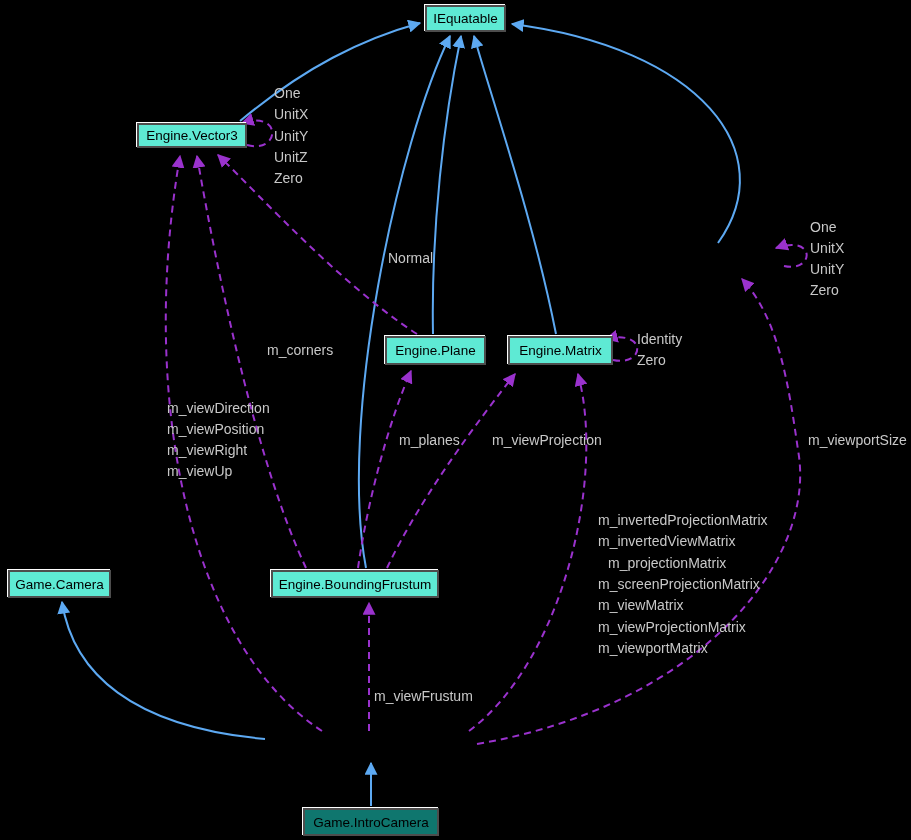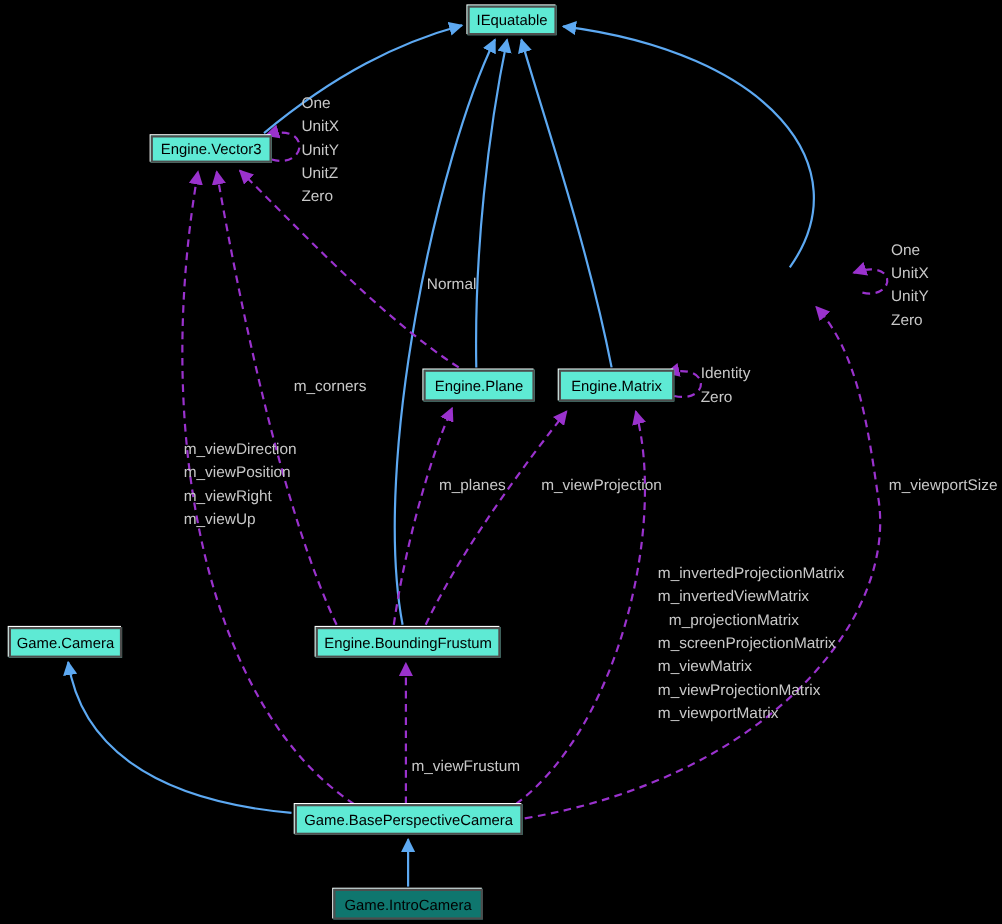--- a/index.html
+++ b/index.html
@@ -75,22 +75,21 @@
       <path d="M 477,744 C 700,706 818,560 798,450 C 788,380 778,318 742,279" marker-end="url(#arrowP)"></path>
       <path d="M 369,731 L 369,603" marker-end="url(#arrowP)"></path>
     </g>
   </svg>
 
   <div class="node" style="left:425px; top:5px;  width:81px;  height:27px;">IEquatable</div>
   <div class="node" style="left:137px; top:123px; width:110px; height:25px;">Engine.Vector3</div>
   <div class="node" style="left:385px; top:336px; width:101px; height:29px;">Engine.Plane</div>
   <div class="node" style="left:508px; top:336px; width:105px; height:29px;">Engine.Matrix</div>
   <div class="node" style="left:8px;   top:570px; width:103px; height:28px;">Game.Camera</div>
-  <div class="node" style="left:287px; top:570px; width:168px; height:28px;text-align:right;">Engine.BoundingFrustum</div>
-  <div class="node" style="left:268px; top:731px; width:207px; height:28px;">Game.BasePerspectiveCamera</div>
+  <div class="node" style="left:271px; top:570px; width:168px; height:28px;text-align:right;">Engine.BoundingFrustum</div>
   <div class="node selected" style="left:303px; top:808px; width:136px; height:28px;">Game.IntroCamera</div>
 
   <span class="edge-label" style="left:274px; top:86px;">One</span>
   <span class="edge-label" style="left:274px; top:107px;">UnitX</span>
   <span class="edge-label" style="left:274px; top:129px;">UnitY</span>
   <span class="edge-label" style="left:274px; top:150px;">UnitZ</span>
   <span class="edge-label" style="left:274px; top:171px;">Zero</span>
 
   <span class="edge-label" style="left:388px; top:251px;">Normal</span>
 

